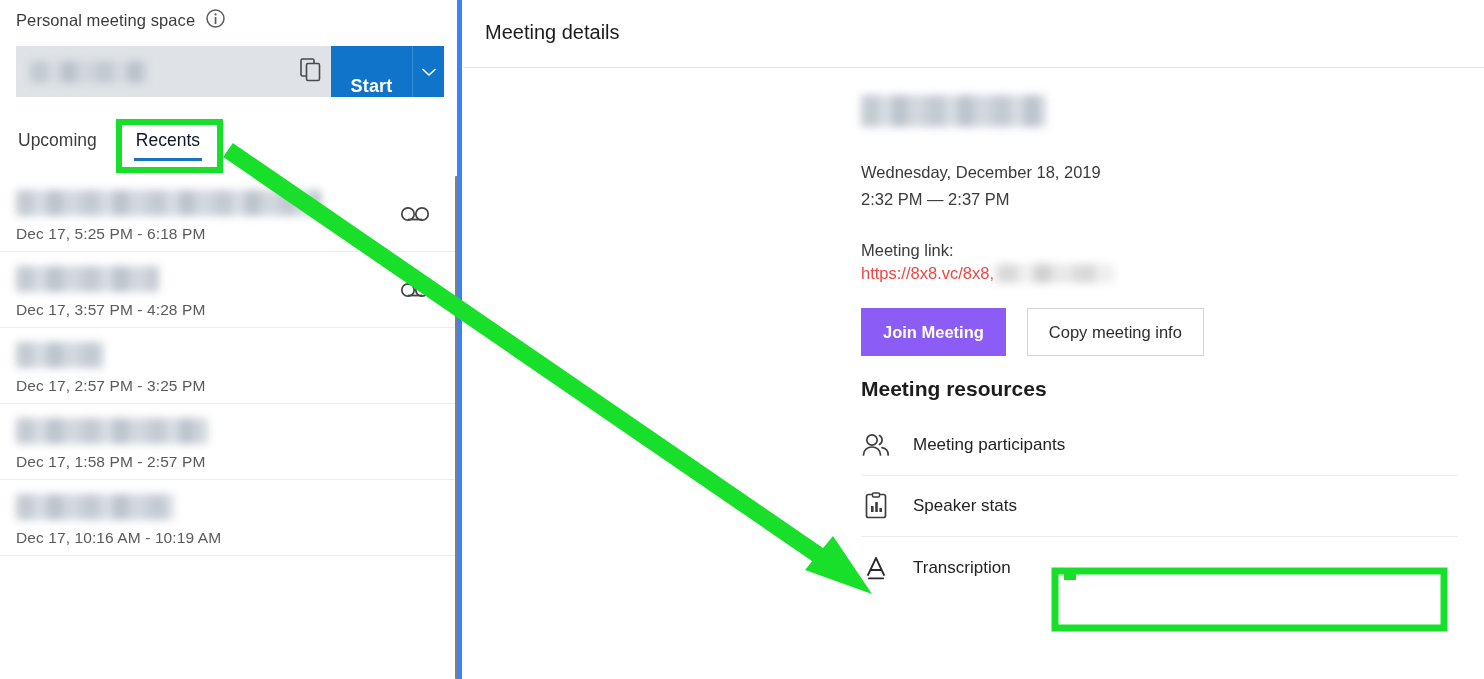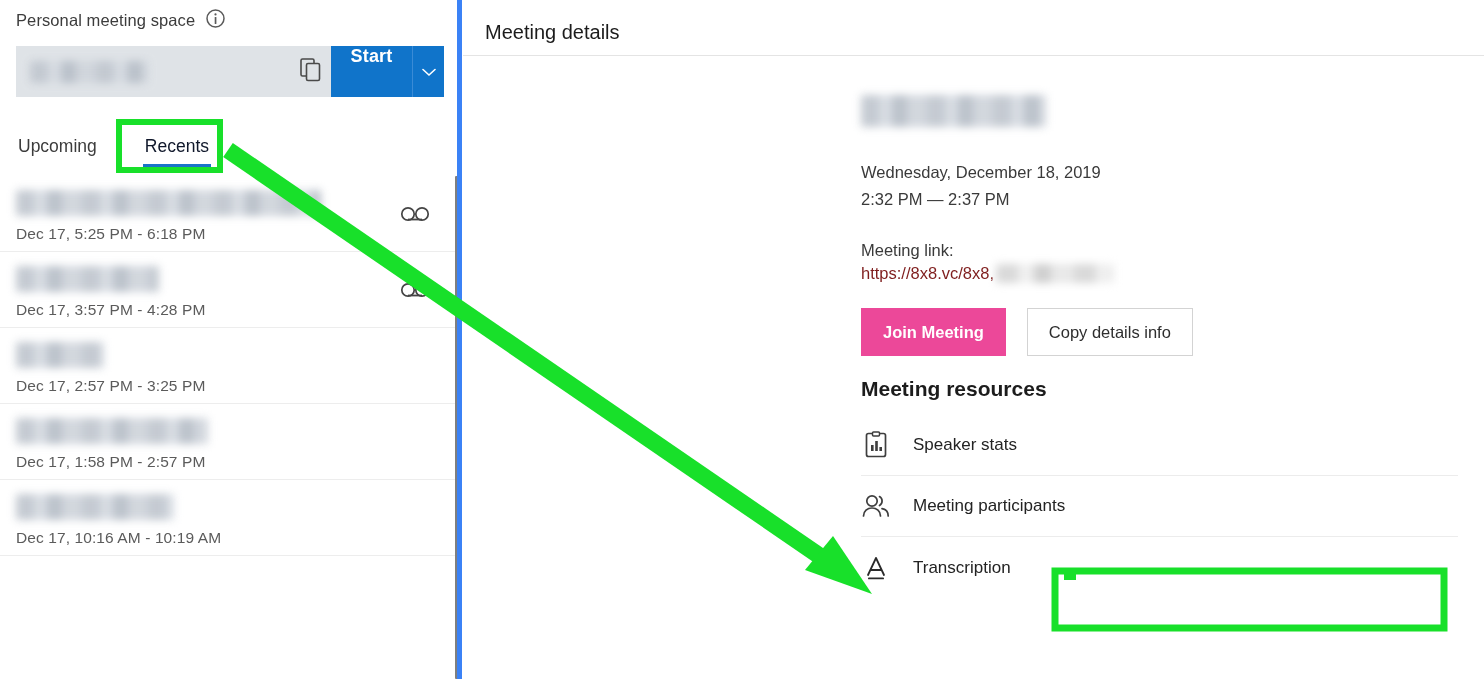--- a/index.html
+++ b/index.html
@@ -60,35 +60,35 @@
     filter: blur(4px);
     border-radius: 2px;
   }
   .pms-input .blur { width: 118px; height: 22px; }
   .copy-btn {
     width: 40px; display: flex; align-items: center; justify-content: center;
     background: #dfe3e7; cursor: pointer;
   }
   .start-btn {
     width: 81px; background: #1074ca; color: #fff;
-    display: flex; align-items: flex-start; justify-content: center;
+    display: flex; align-items: flex-end; justify-content: center;
     font-size: 18px; font-weight: bold; letter-spacing: .2px;
     cursor: pointer;
   }
   .start-caret {
     width: 32px; background: #1074ca;
     border-left: 1px solid #3a8bd6;
     display: flex; align-items: center; justify-content: center;
     cursor: pointer;
   }
 
   .tabs {
     position: absolute; left: 0; top: 126px;
     width: 454px; height: 46px;
-    display: flex; align-items: center; gap: 9px;
+    display: flex; align-items: flex-start; gap: 0;
   }
   .tab {
     font-size: 17.5px; color: #3c3c3c;
     padding: 4px 2px 10px 2px;
     cursor: pointer; position: relative;
   }
   .tab.upcoming { margin-left: 16px; }
   .tab.recents  { margin-left: 35px; color: #0f172a; }
   .tab.recents::after {
     content: ""; position: absolute;
@@ -133,21 +133,21 @@
     cursor: pointer;
   }
 
   
   #detail {
     position: absolute; left: 463px; top: 0;
     width: 1021px; height: 679px;
     background: #ffffff;
   }
   .detail-header {
-    position: absolute; left: 0; top: 0; width: 1021px; height: 56px;
+    position: absolute; left: 0; top: 0; width: 1021px; height: 68px;
     border-bottom: 1px solid #e4e4e4;
   }
   .detail-header h1 {
     margin: 0; position: absolute; left: 22px; top: 21px;
     font-size: 20px; font-weight: normal; color: #1c1c1c;
   }
 
   .detail-body {
     position: absolute; left: 398px; top: 95px;
     width: 560px;
@@ -156,27 +156,27 @@
   .meeting-date {
     margin-top: 28px;
     font-size: 16.5px; color: #3a3a3a; line-height: 27px;
   }
   .meeting-link-label {
     margin-top: 28px;
     font-size: 16.5px; color: #3a3a3a;
   }
   .meeting-link-row {
     display: flex; align-items: center; gap: 0;
-    font-size: 16.5px; color: #7f1d1d; margin-top: 4px;
+    font-size: 16.5px; color: #ef4444; margin-top: 4px;
   }
   .meeting-link-row .blur-light { width: 117px; height: 19px; margin-left: 2px; }
 
   .btn-row { margin-top: 25px; display: flex; align-items: center; gap: 21px; }
   .btn-primary {
-    background: #ec4899; color: #fff;
+    background: #8b5cf6; color: #fff;
     font-size: 16.5px; font-weight: bold;
     padding: 0 22px; height: 48px;
     display: flex; align-items: center; justify-content: center;
     border: none; cursor: pointer;
   }
   .btn-secondary {
     background: #fff; color: #2e2e2e;
     font-size: 16.5px;
     padding: 0 21px; height: 48px;
     display: flex; align-items: center; justify-content: center;
@@ -299,55 +299,55 @@
       <div class="meeting-link-row">
         <span>https://8x8.vc/8x8,</span>
         <span class="blur-light"></span>
       </div>
 
       <div class="btn-row">
         <div class="btn-primary">
           <span>Join Meeting</span>
         </div>
         <div class="btn-secondary">
-          <span>Copy details info</span>
+          <span>Copy meeting info</span>
         </div>
       </div>
 
       <div class="resources-title">Meeting resources</div>
 
       <div class="resource-list">
+
+        <div class="resource-row">
+          <span class="res-icon">
+            <svg width="30" height="28" viewBox="0 0 30 28">
+              <circle cx="11" cy="9" r="5.2" fill="none" stroke="#3e3e3e" stroke-width="1.7"></circle>
+              <path d="M2.5 24c0-5 3.9-8 8.5-8s8.5 3 8.5 8" fill="none" stroke="#3e3e3e" stroke-width="1.7" stroke-linecap="round"></path>
+              <path d="M18.5 4.6a5.2 5.2 0 0 1 0 9" fill="none" stroke="#3e3e3e" stroke-width="1.7" stroke-linecap="round"></path>
+              <path d="M21 16.6c3.6.6 6.2 3.4 6.2 7.4" fill="none" stroke="#3e3e3e" stroke-width="1.7" stroke-linecap="round"></path>
+            </svg>
+          </span>
+          <span class="resource-label">Meeting participants</span>
+        </div>
 
         <div class="resource-row">
           <span class="res-icon">
             <svg width="26" height="28" viewBox="0 0 26 28">
               <rect x="3.5" y="2.5" width="19" height="23" rx="2" fill="none" stroke="#3e3e3e" stroke-width="1.7"></rect>
               <rect x="9.5" y="1" width="7" height="4" rx="1" fill="#ffffff" stroke="#3e3e3e" stroke-width="1.5"></rect>
               <rect x="8" y="14" width="2.6" height="6" fill="#3e3e3e"></rect>
               <rect x="12.2" y="10" width="2.6" height="10" fill="#3e3e3e"></rect>
               <rect x="16.4" y="16" width="2.6" height="4" fill="#3e3e3e"></rect>
             </svg>
           </span>
           <span class="resource-label">Speaker stats</span>
         </div>
 
         <div class="resource-row">
           <span class="res-icon">
-            <svg width="30" height="28" viewBox="0 0 30 28">
-              <circle cx="11" cy="9" r="5.2" fill="none" stroke="#3e3e3e" stroke-width="1.7"></circle>
-              <path d="M2.5 24c0-5 3.9-8 8.5-8s8.5 3 8.5 8" fill="none" stroke="#3e3e3e" stroke-width="1.7" stroke-linecap="round"></path>
-              <path d="M18.5 4.6a5.2 5.2 0 0 1 0 9" fill="none" stroke="#3e3e3e" stroke-width="1.7" stroke-linecap="round"></path>
-              <path d="M21 16.6c3.6.6 6.2 3.4 6.2 7.4" fill="none" stroke="#3e3e3e" stroke-width="1.7" stroke-linecap="round"></path>
-            </svg>
-          </span>
-          <span class="resource-label">Meeting participants</span>
-        </div>
-
-        <div class="resource-row">
-          <span class="res-icon">
             <svg width="26" height="28" viewBox="0 0 26 28">
               <path d="M13 4 L21 21 M13 4 L5 21 M8 16 H18" fill="none" stroke="#2a2a2a" stroke-width="1.8" stroke-linecap="round"></path>
               <rect x="5" y="23.5" width="16" height="1.8" rx=".9" fill="#2a2a2a"></rect>
             </svg>
           </span>
           <span class="resource-label">Transcription</span>
         </div>
 
       </div>
     </div>

